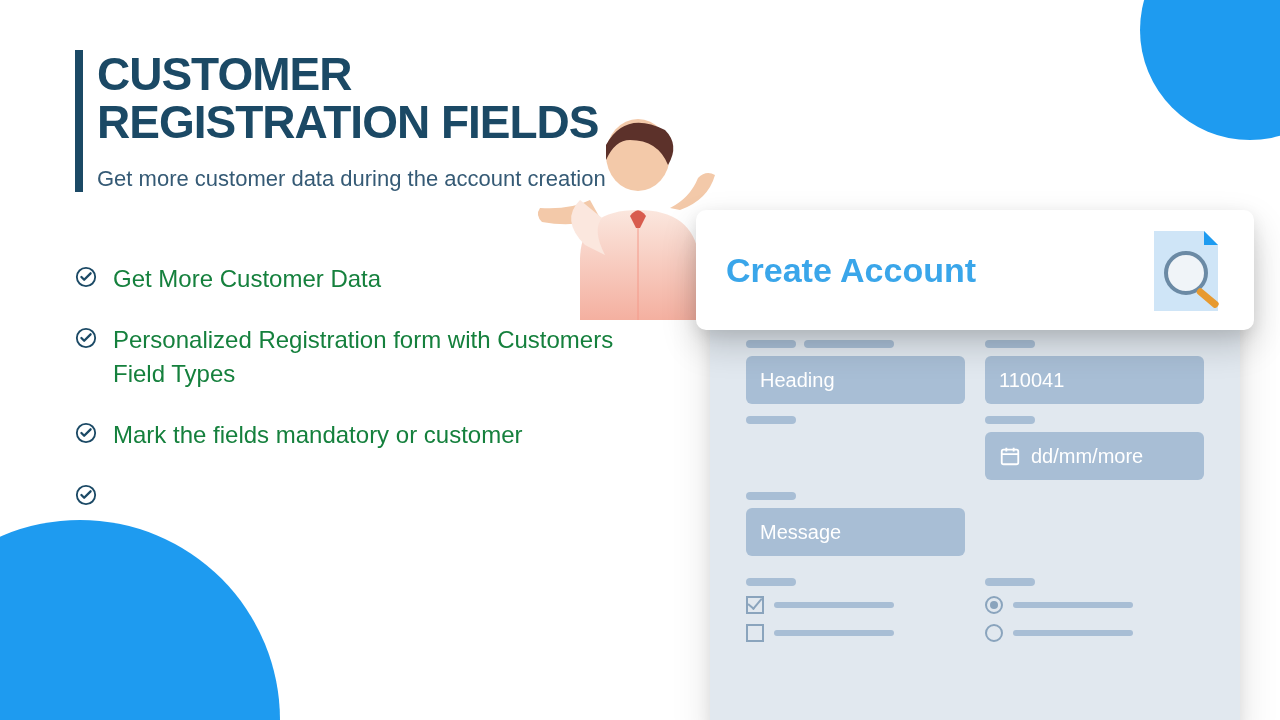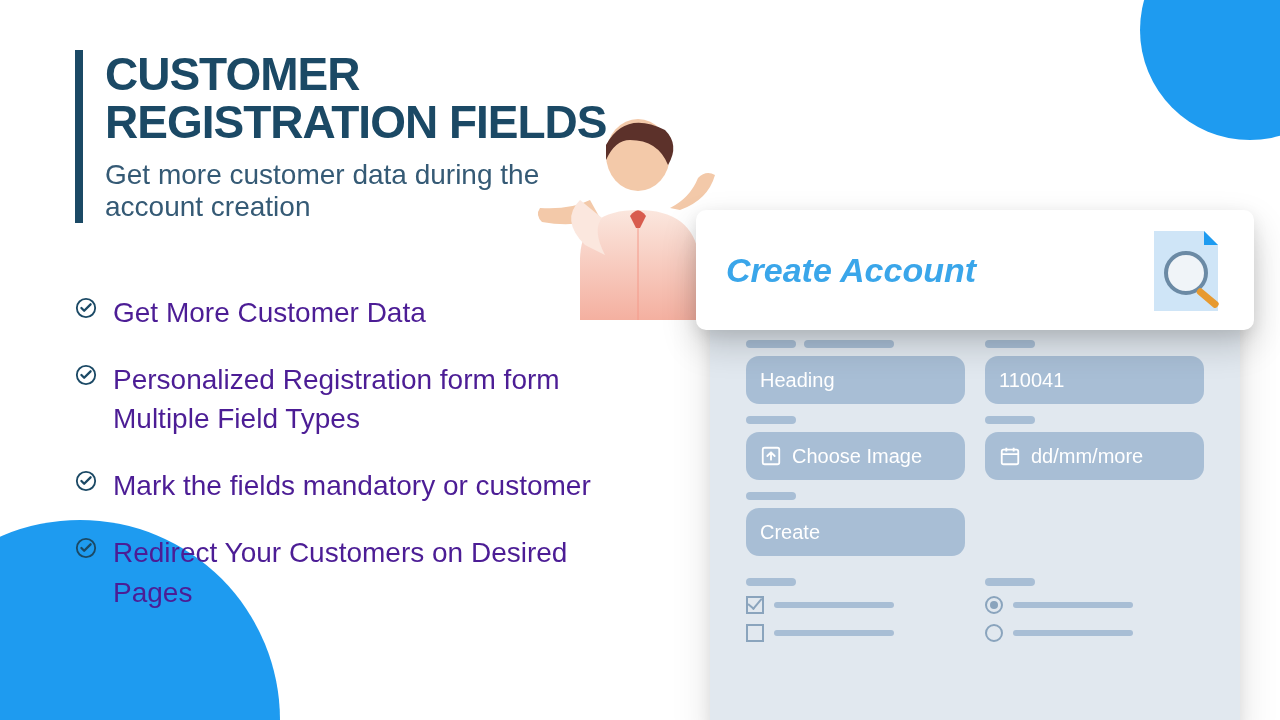--- a/index.html
+++ b/index.html
@@ -34,48 +34,48 @@
 
     
     .left-col {
       position: absolute;
       top: 50px;
       left: 75px;
       width: 560px;
     }
     .title-bar {
       border-left: 8px solid #1b4965;
-      padding-left: 22px;
+      padding-left: 14px;
     }
     .title {
       font-size: 46px;
       font-weight: 900;
       color: #1b4965;
       letter-spacing: -1px;
       line-height: 1.05;
     }
     .subtitle {
-      font-size: 28px;
+      font-size: 22px;
       color: #355a75;
-      margin-top: 12px;
+      margin-top: 19px;
       font-weight: 400;
     }
     .bullets {
       margin-top: 70px;
       list-style: none;
     }
     .bullets li {
       display: flex;
       align-items: flex-start;
       gap: 16px;
       margin-bottom: 28px;
     }
     .bullets li span.text {
-      font-size: 28px;
-      color: #4c1d95;
+      font-size: 24px;
+      color: #15803d;
       line-height: 1.4;
     }
     .check-icon {
       flex: 0 0 22px;
       width: 22px;
       height: 22px;
       margin-top: 4px;
     }
     .check-icon svg { width: 100%; height: 100%; }
 
@@ -134,21 +134,20 @@
       z-index: 4;
       display: flex;
       align-items: center;
       padding: 0 30px;
       justify-content: space-between;
     }
     .account-title {
       font-size: 34px;
       font-weight: 800;
       color: #3aa6ea;
-      font-style: italic;
     }
     .mag-doc {
       width: 78px;
       height: 90px;
       position: relative;
     }
 
     
     .field-grid {
       display: grid;
@@ -163,21 +162,21 @@
       gap: 8px;
     }
     .mini-label .bar {
       height: 8px;
       border-radius: 4px;
     }
     .bar-short { width: 50px; background:#a8bed5; }
     .bar-long { width: 90px; background:#a8bed5; }
     .field {
       height: 48px;
-      border-radius: 13px;
+      border-radius: 6px;
       background: #a8bed5;
       color: #ffffff;
       font-size: 20px;
       display: flex;
       align-items: center;
       padding: 0 14px;
       gap: 10px;
     }
     .field .ico { width: 22px; height: 22px; flex: 0 0 22px; }
     .field .ico svg { width:100%; height:100%; }
@@ -217,39 +216,38 @@
       </span>
       <span class="text">Get More Customer Data</span>
     </li>
     <li>
       <span class="check-icon">
         <svg viewBox="0 0 24 24">
             <circle cx="12" cy="12" r="10" fill="none" stroke="#1b4965" stroke-width="2"></circle>
             <path d="M7 12l3 3 7-7" fill="none" stroke="#1b4965" stroke-width="2.5" stroke-linecap="round" stroke-linejoin="round"></path>
           </svg>
       </span>
-      <span class="text">Personalized Registration form form Multiple Field Types</span>
+      <span class="text">Personalized Registration form with Customers Field Types</span>
     </li>
     <li>
       <span class="check-icon">
         <svg viewBox="0 0 24 24">
             <circle cx="12" cy="12" r="10" fill="none" stroke="#1b4965" stroke-width="2"></circle>
             <path d="M7 12l3 3 7-7" fill="none" stroke="#1b4965" stroke-width="2.5" stroke-linecap="round" stroke-linejoin="round"></path>
           </svg>
       </span>
       <span class="text">Mark the fields mandatory or customer</span>
     </li>
     <li>
       <span class="check-icon">
         <svg viewBox="0 0 24 24">
             <circle cx="12" cy="12" r="10" fill="none" stroke="#1b4965" stroke-width="2"></circle>
             <path d="M7 12l3 3 7-7" fill="none" stroke="#1b4965" stroke-width="2.5" stroke-linecap="round" stroke-linejoin="round"></path>
           </svg>
       </span>
-      <span class="text">Redirect Your Customers on Desired Pages</span>
     </li>
   </ul>
 </div>
 
 <div class="right-area">
   <div class="person">
     <svg viewBox="0 0 190 210">
       <path d="M60 90 Q 40 100 10 98 Q 5 105 12 112 Q 45 118 70 108 Z" fill="#f3c9a9"></path>
       <ellipse cx="108" cy="45" rx="32" ry="36" fill="#f3c9a9"></ellipse>
       <path d="M76 35 Q 95 0 135 20 Q 150 35 138 55 Q 128 30 100 30 Q 85 30 76 50 Z" fill="#5c312a"></path>
@@ -297,46 +295,39 @@
             <span class="bar bar-short"></span>
           </div>
         <div class="field">
             <span>110041</span>
           </div>
       </div>
       <div class="fcol">
         <div class="mini-label">
             <span class="bar bar-short"></span>
           </div>
-        <div class="field">
-          <span class="ico"><svg viewBox="0 0 24 24">
-                <rect x="3" y="3" width="18" height="18" rx="2" fill="none" stroke="#fff" stroke-width="2"></rect>
-                <path d="M12 16 V8 M8 12 L12 8 L16 12" stroke="#fff" stroke-width="2" fill="none" stroke-linecap="round" stroke-linejoin="round"></path>
-              </svg></span>
-          <span>Choose Image</span>
-        </div>
       </div>
       <div class="fcol">
         <div class="mini-label">
             <span class="bar bar-short"></span>
           </div>
         <div class="field">
           <span class="ico"><svg viewBox="0 0 24 24">
                 <rect x="3" y="5" width="18" height="16" rx="2" fill="none" stroke="#fff" stroke-width="2"></rect>
                 <path d="M3 10 H21 M8 3 V7 M16 3 V7" stroke="#fff" stroke-width="2"></path>
               </svg></span>
           <span>dd/mm/more</span>
         </div>
       </div>
       <div class="fcol">
         <div class="mini-label">
             <span class="bar bar-short"></span>
           </div>
         <div class="field">
-            <span>Create</span>
+            <span>Message</span>
           </div>
       </div>
     </div>
 
     <div class="opt-row">
       <div class="opts">
         <div class="mini-label">
             <span class="bar bar-short"></span>
           </div>
         <div class="optline">

